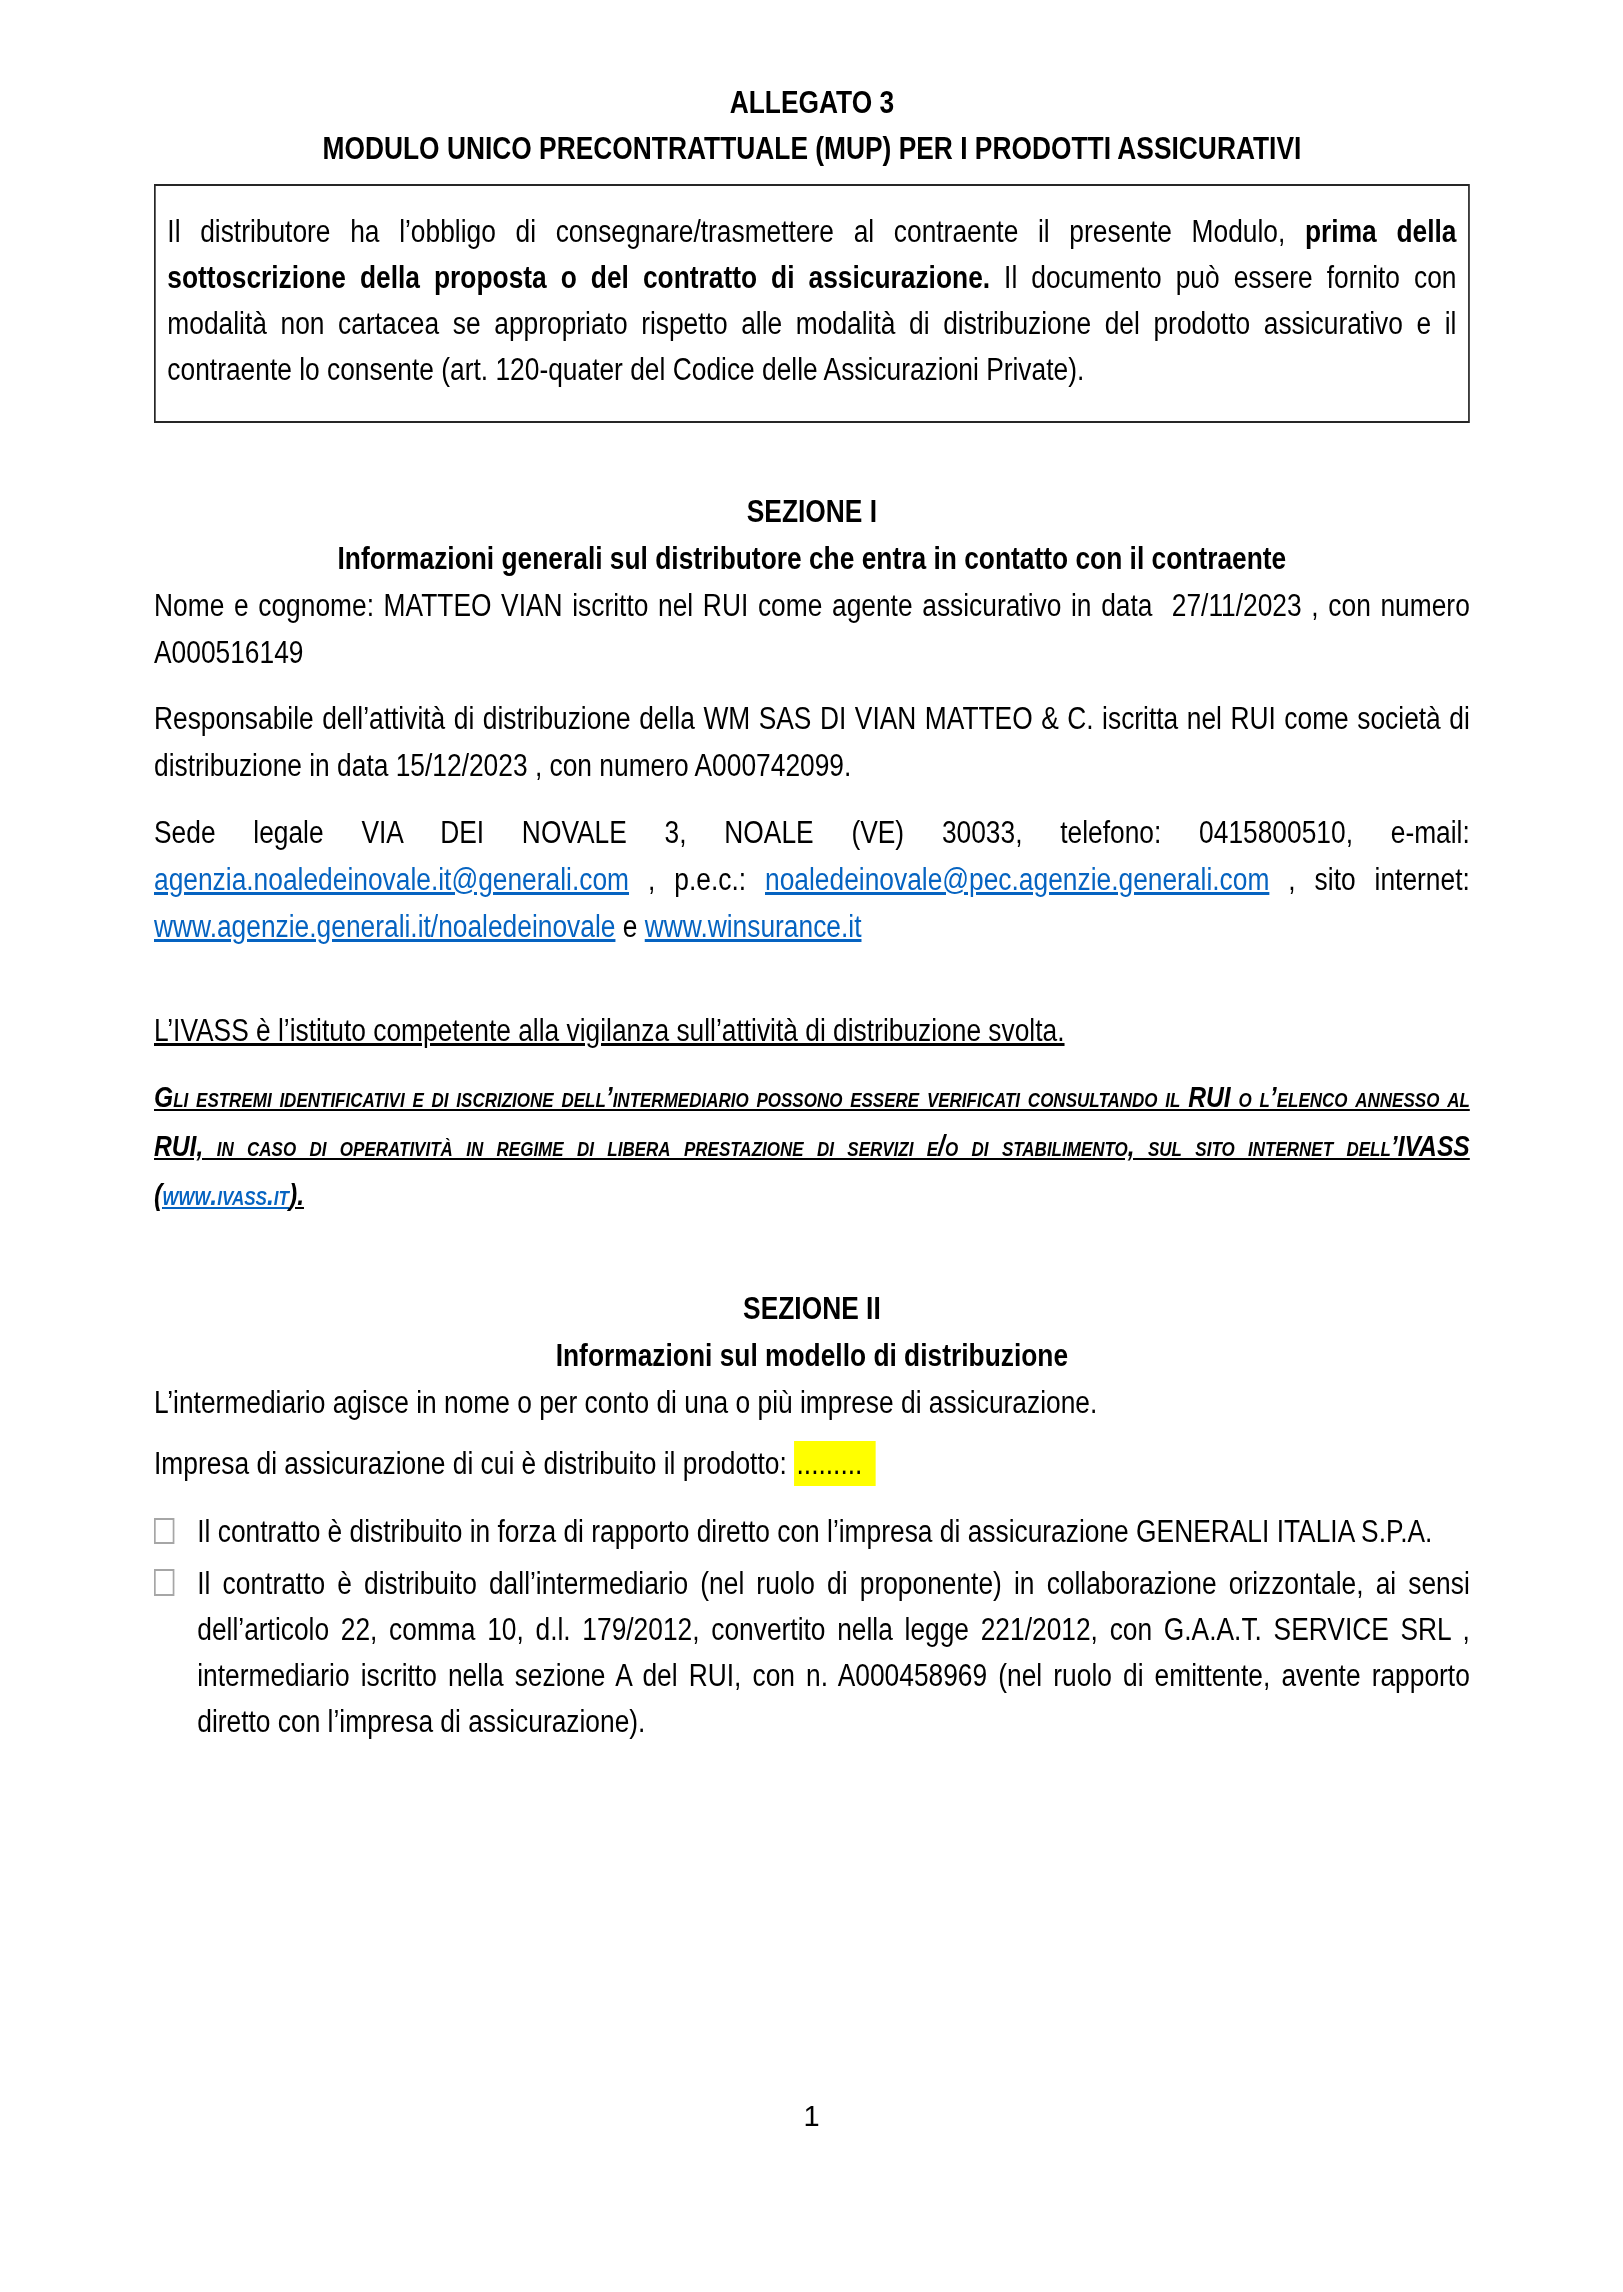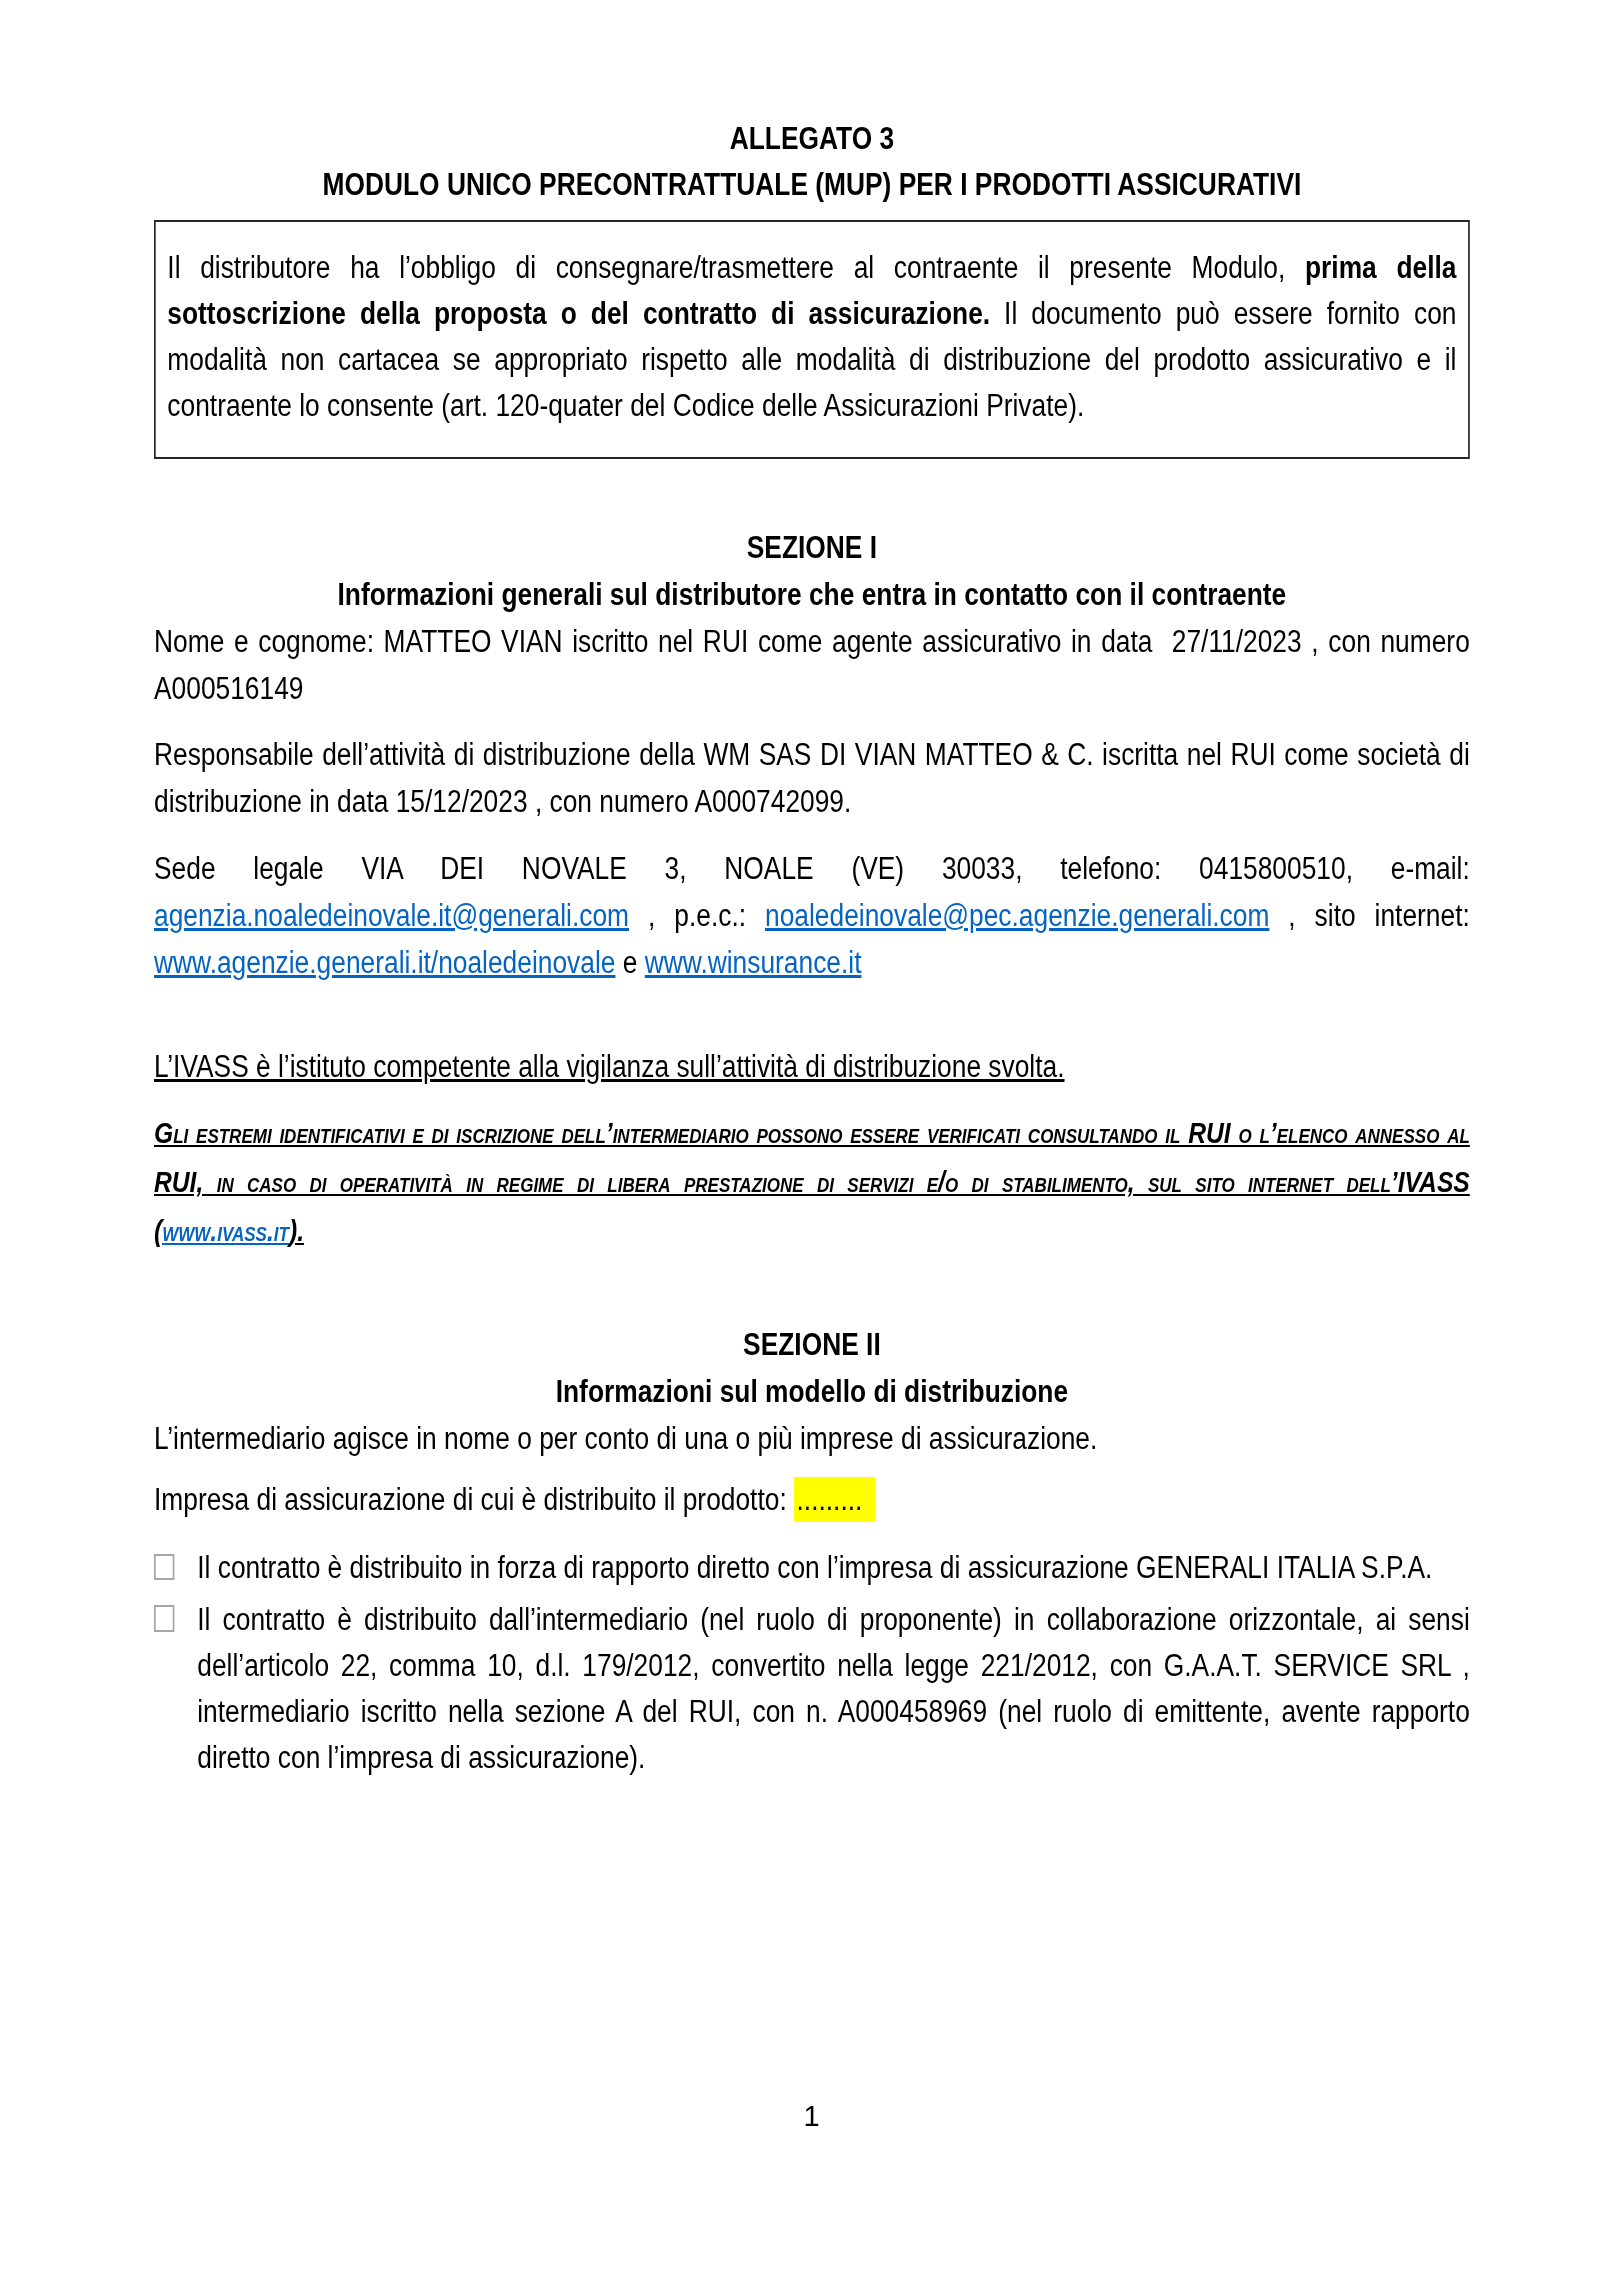--- a/index.html
+++ b/index.html
@@ -8,21 +8,21 @@
     background: #ffffff;
   }
   .page {
     position: relative;
     width: 1623px;
     height: 2293px;
     background: #ffffff;
     color: #000000;
     font-family: "Liberation Sans", sans-serif;
     box-sizing: border-box;
-    padding: 116px 154px 0 154px;
+    padding: 80px 154px 0 154px;
     overflow: hidden;
   }
   
   .content {
     width: 1548px;
     transform: scaleX(0.85);
     transform-origin: left top;
     font-size: 31px;
     line-height: 47px;
   }

